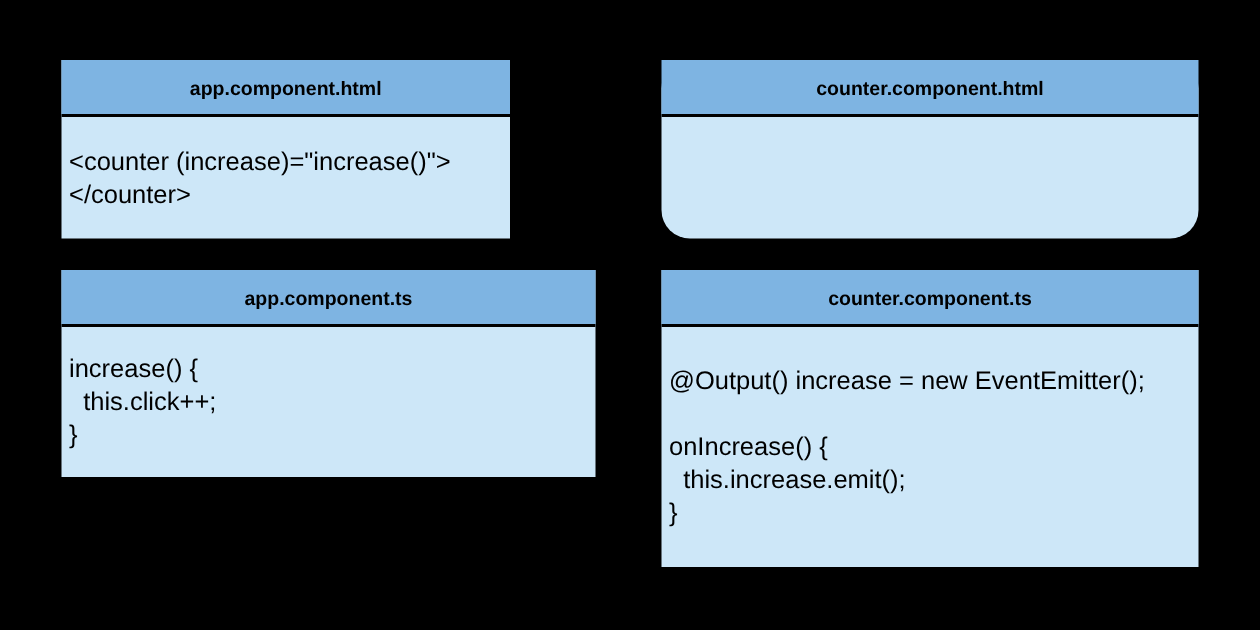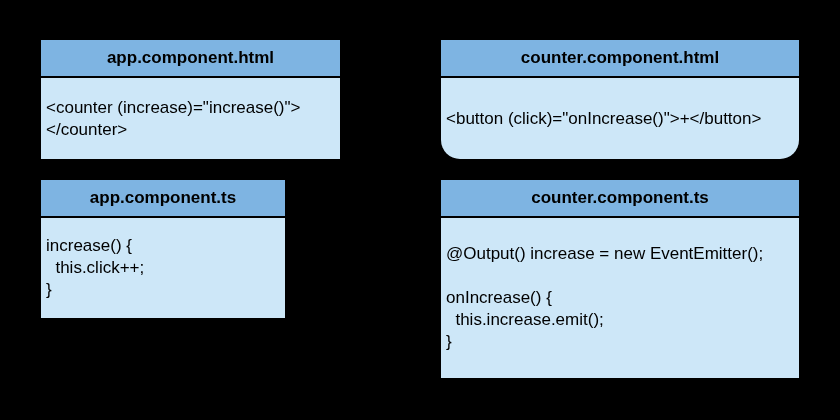--- a/index.html
+++ b/index.html
@@ -33,21 +33,21 @@
   }
   .box-header {
     height: 38px;
     flex: 0 0 38px;
     background: var(--header-fill);
     border-bottom: 2px solid var(--divider);
     display: flex;
     align-items: center;
     justify-content: center;
     font-weight: bold;
-    font-size: 17px;
+    font-size: 13px;
     color: var(--text);
     text-align: center;
   }
   .box-body {
     flex: 1 1 auto;
     display: flex;
     align-items: center;
     overflow: hidden;
   }
   .box-body pre {
@@ -55,41 +55,38 @@
     padding: 0 6px 0 5px;
     font-family: "Liberation Sans", sans-serif;
     font-size: 17px;
     line-height: 22px;
     white-space: pre;
     color: var(--text);
   }
   
   .box-app-html     { left: 41px;  top: 40px;  width: 299px; height: 119px; }
   .box-counter-html { left: 441px; top: 40px;  width: 358px; height: 119px; border-radius: 19px; }
-  .box-app-ts       { left: 41px;  top: 180px; width: 244px; height: 138px; }
+  .box-app-ts       { left: 41px;  top: 180px; width: 356px; height: 138px; }
   .box-counter-ts   { left: 441px; top: 180px; width: 358px; height: 198px; }
 </style>
 </head>
 <body>
 
 <div class="canvas">
 
   <div class="file-box box-app-html">
     <div class="box-header">app.component.html</div>
     <div class="box-body">
       <pre>&lt;counter (increase)="increase()"&gt;
 &lt;/counter&gt;</pre>
     </div>
   </div>
 
   <div class="file-box box-counter-html">
     <div class="box-header">counter.component.html</div>
-    <div class="box-body">
-      <pre>&lt;button (click)="onIncrease()"&gt;+&lt;/button&gt;</pre>
-    </div>
   </div>
 
   <div class="file-box box-app-ts">
     <div class="box-header">app.component.ts</div>
     <div class="box-body">
       <pre>increase() {
   this.click++;
 }</pre>
     </div>
   </div>

